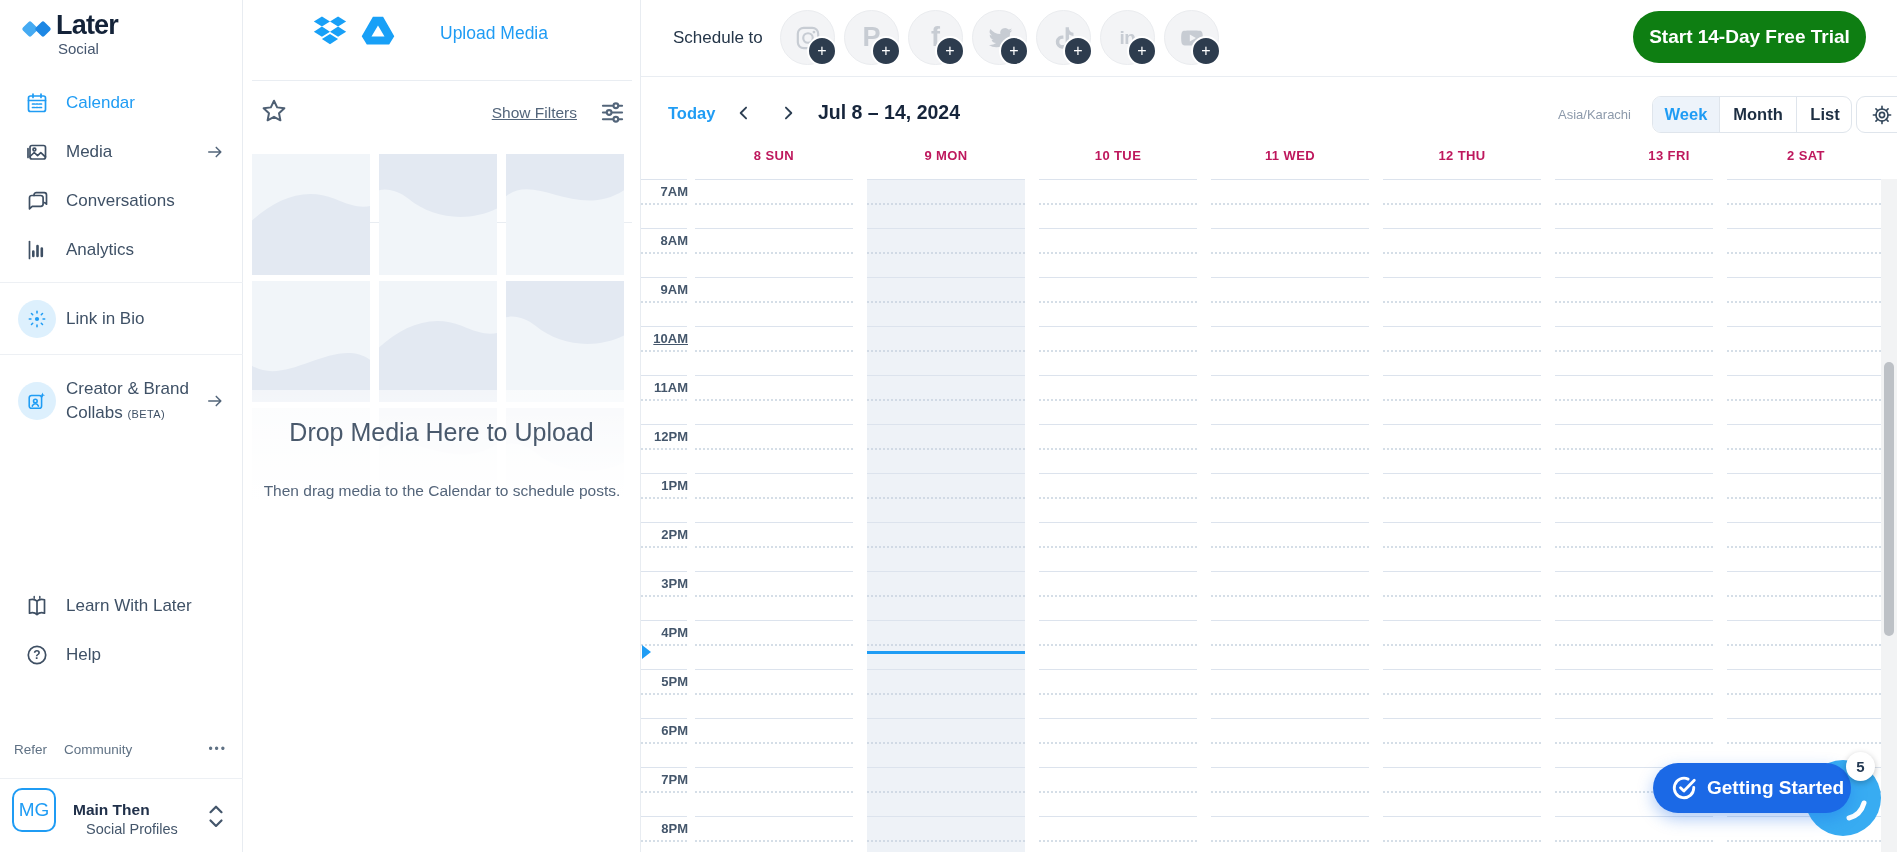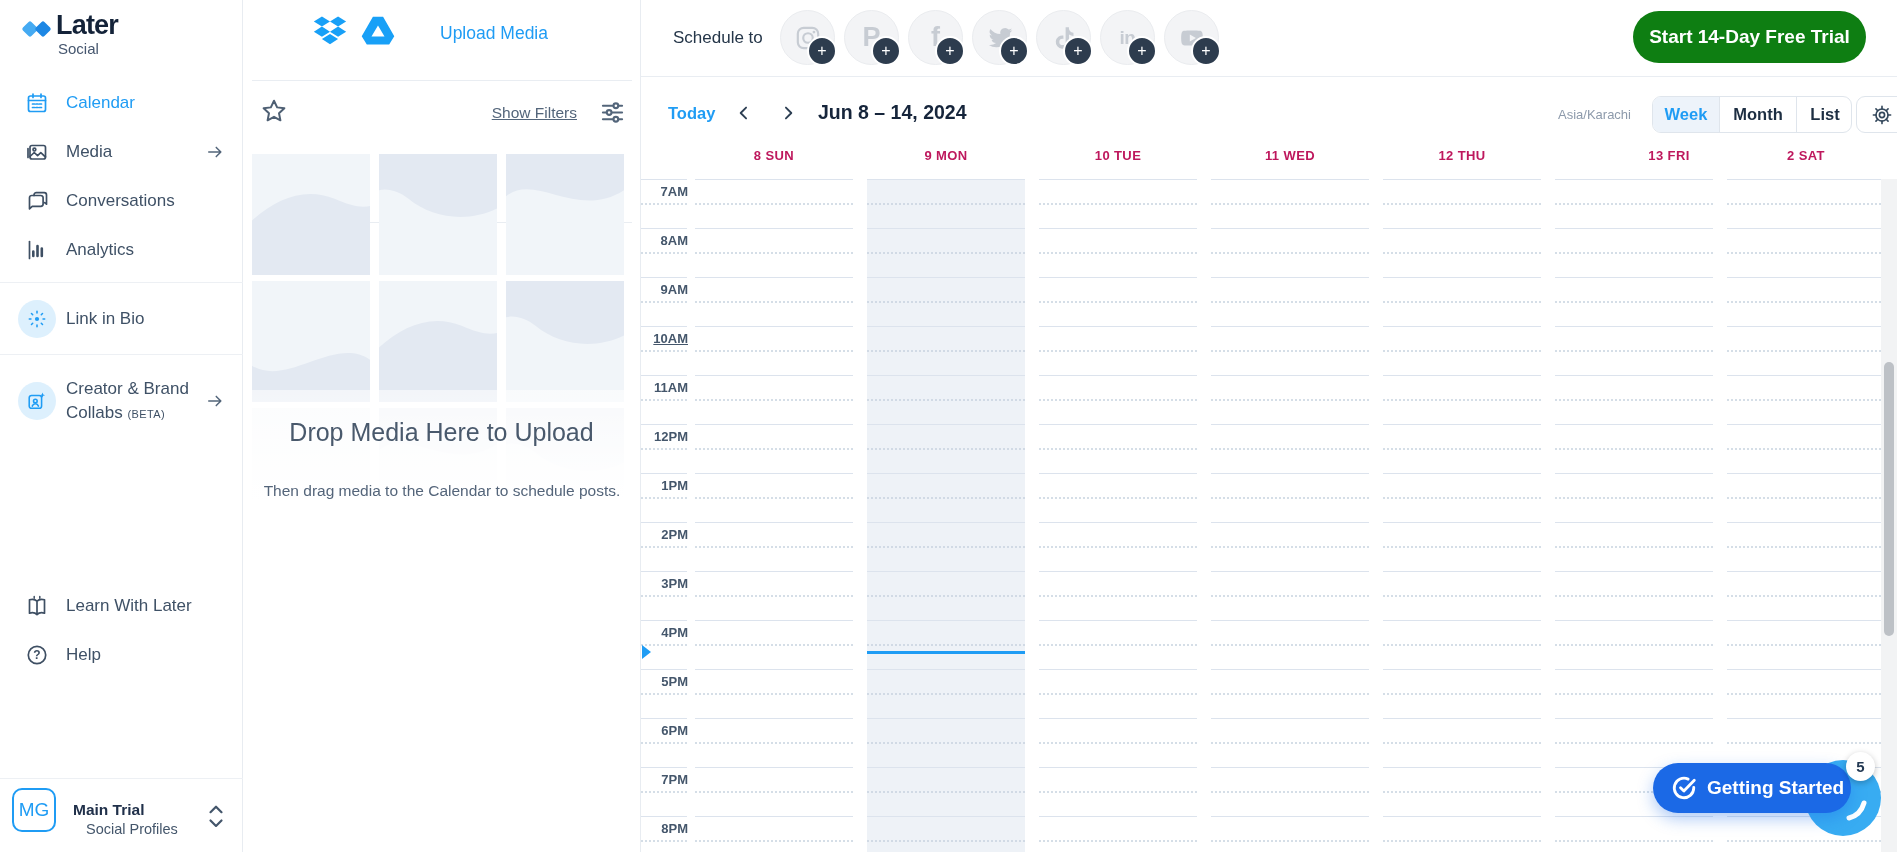--- a/index.html
+++ b/index.html
@@ -202,24 +202,29 @@
         <div class="nav-item">
           <div class="nav-ic">
             <svg viewBox="0 0 24 24" fill="none" stroke="currentColor" stroke-width="1.7">
               <circle cx="12" cy="12" r="8.7"></circle>
               <text x="12" y="16.2" text-anchor="middle" font-size="12" font-weight="700" fill="currentColor" stroke="none">?</text>
             </svg>
           </div>
           <div class="nav-label">Help</div>
         </div>
       </div>
+    <div class="side-links">
+      <span class="lnk lnk-refer">Refer</span>
+      <span class="lnk lnk-comm">Community</span>
+      <span class="lnk lnk-more">•••</span>
+    </div>
     <div class="foot-div"></div>
     <div class="profile">
       <div class="avatar">MG</div>
-      <div class="prof-name">Main Trial</div>
+      <div class="prof-name">Main Then</div>
       <div class="prof-sub">Social Profiles</div>
       <div class="prof-chev">
         <svg viewBox="0 0 24 30" fill="none" stroke="currentColor" stroke-width="2.4" stroke-linecap="round" stroke-linejoin="round">
             <path d="M6 10l6-6 6 6"></path>
             <path d="M6 19l6 6 6-6"></path>
           </svg>
       </div>
     </div>
   </div>
 
@@ -363,21 +368,21 @@
     <div class="chev chev-l">
       <svg viewBox="0 0 24 24" fill="none" stroke="currentColor" stroke-width="2.2" stroke-linecap="round" stroke-linejoin="round">
           <path d="M14.5 5.5 8 12l6.5 6.5"></path>
         </svg>
     </div>
     <div class="chev chev-r">
       <svg viewBox="0 0 24 24" fill="none" stroke="currentColor" stroke-width="2.2" stroke-linecap="round" stroke-linejoin="round">
           <path d="M9.5 5.5 16 12l-6.5 6.5"></path>
         </svg>
     </div>
-    <div class="date-range">Jun 8 – 14, 2024</div>
+    <div class="date-range">Jul 8 – 14, 2024</div>
     <div class="tz">Asia/Karachi</div>
     <div class="views" id="views">
         <div class="seg seg-active" style="left: 0px; width: 66px;">Week</div>
         <div class="seg" style="left: 66px; width: 77px; border-left: 1px solid rgb(223, 229, 236);">Month</div>
         <div class="seg" style="left: 143px; width: 57px; border-left: 1px solid rgb(223, 229, 236);">List</div>
       </div>
     <div class="gearbox" id="cal-gear">
         <svg viewBox="0 0 24 24" fill="none" stroke="currentColor" stroke-width="1.8" stroke-linecap="round">
           <circle cx="12" cy="12" r="2.8"></circle>
           <circle cx="12" cy="12" r="6.6"></circle>

